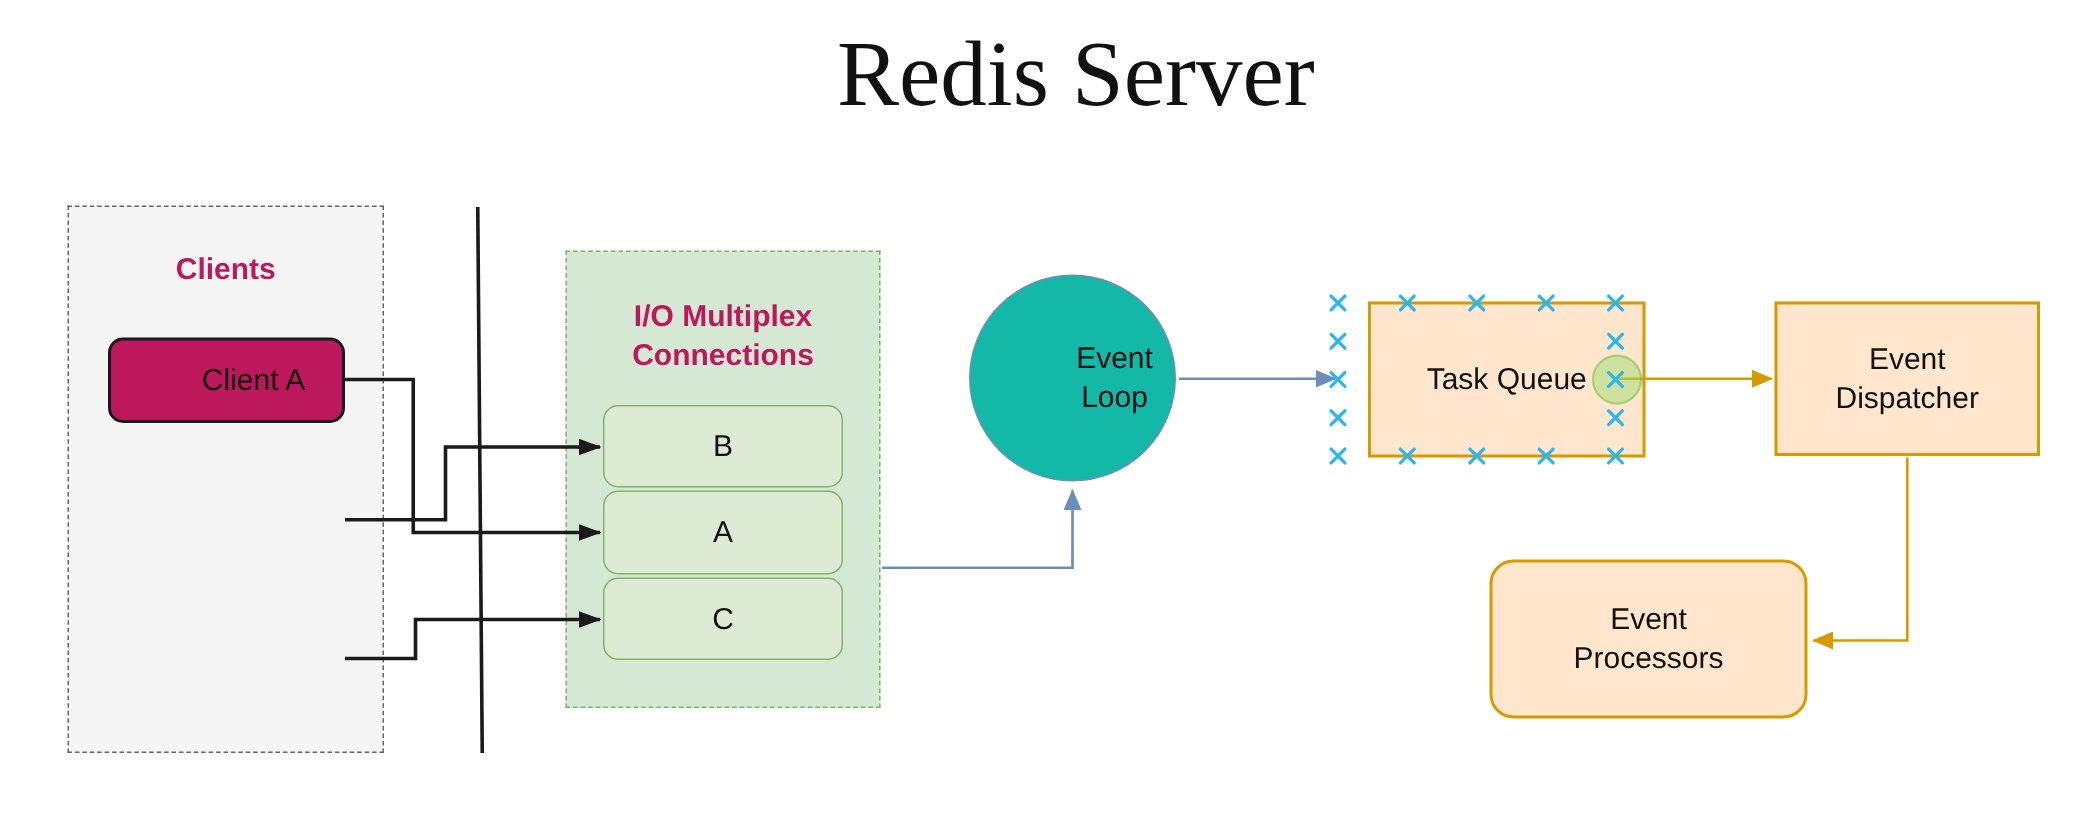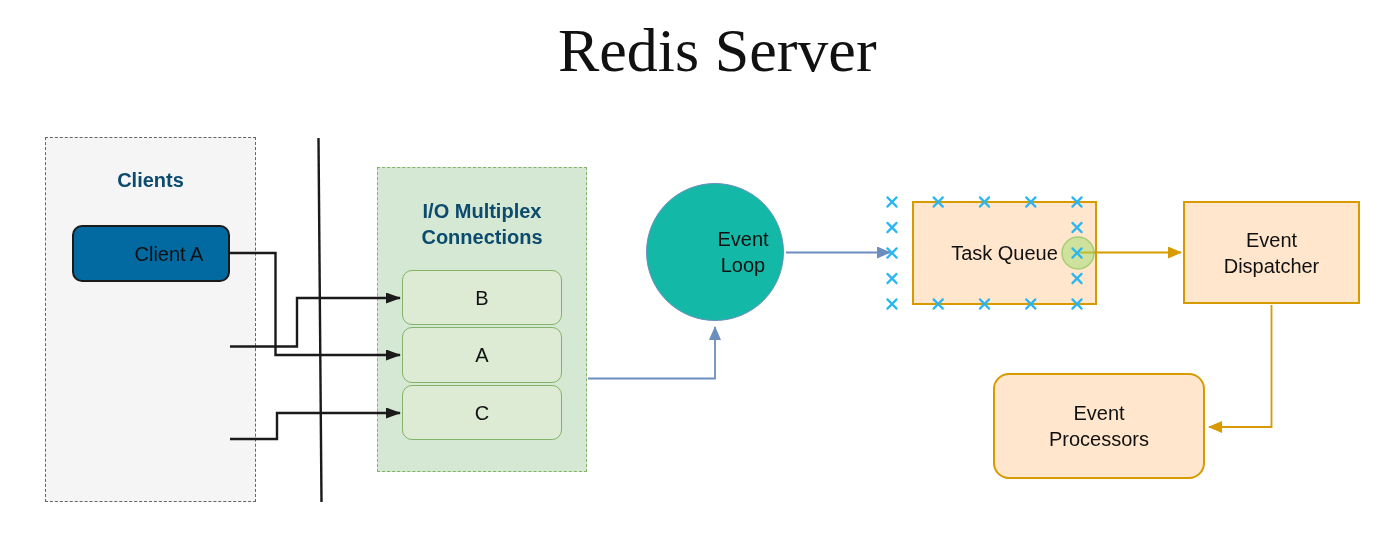--- a/index.html
+++ b/index.html
@@ -6,37 +6,37 @@
   .canvas{
     position:relative;width:1400px;height:556px;background:#ffffff;overflow:hidden;
     font-family:"Liberation Sans","DejaVu Sans",sans-serif;color:#1a1a1a;
   }
   .title{
     position:absolute;left:558px;top:18px;width:500px;text-align:left;
     font-family:"Liberation Serif","DejaVu Serif",serif;font-size:62px;font-weight:400;
     color:#111;letter-spacing:0px;line-height:1.05;
   }
   .group{position:absolute;box-sizing:border-box;}
-  .group-label{font-weight:700;font-size:20px;text-align:center;color:#0c4a6e;}
+  .group-label{font-weight:700;font-size:20px;text-align:center;color:#be185d;}
   .clients-group{
     left:45px;top:137px;width:211px;height:365px;
     background:#f5f5f5;border:1.6px dashed #666666;
   }
   .clients-group .group-label{margin-top:31px;}
   .io-group{
     left:377px;top:167px;width:210px;height:305px;
     background:#d5e8d4;border:1.6px dashed #82b366;
   }
   .io-group .group-label{margin:30px auto 0;width:170px;line-height:26px;}
   .node{
     position:absolute;box-sizing:border-box;display:flex;align-items:center;justify-content:center;
     font-size:20px;text-align:center;line-height:26px;color:#111;
   }
   .client-node{
-    left:72px;width:158px;height:57px;background:#0369a1;
+    left:72px;width:158px;height:57px;background:#be185d;
     border:2px solid #1a1a1a;border-radius:10px;padding-left:36px;
   }
   .client-a{top:225px;} .client-b{top:320px;} .client-c{top:411px;}
   .io-node{
     left:402px;width:160px;height:55px;background:#ddebd5;
     border:1.6px solid #82b366;border-radius:10px;
   }
   .io-b{top:270px;} .io-a{top:327px;height:56px;} .io-c{top:385px;}
   .event-loop{
     left:646px;top:183px;width:138px;height:138px;border-radius:50%;

